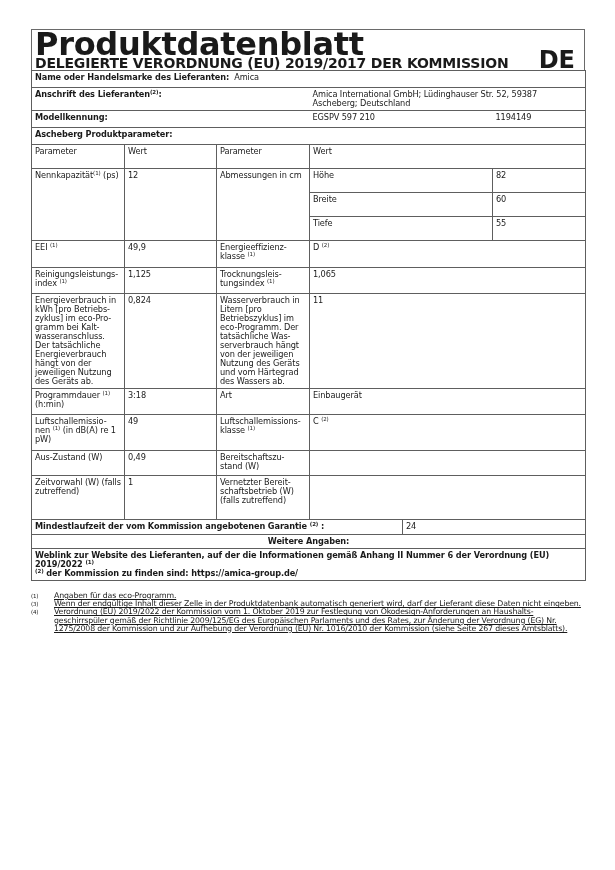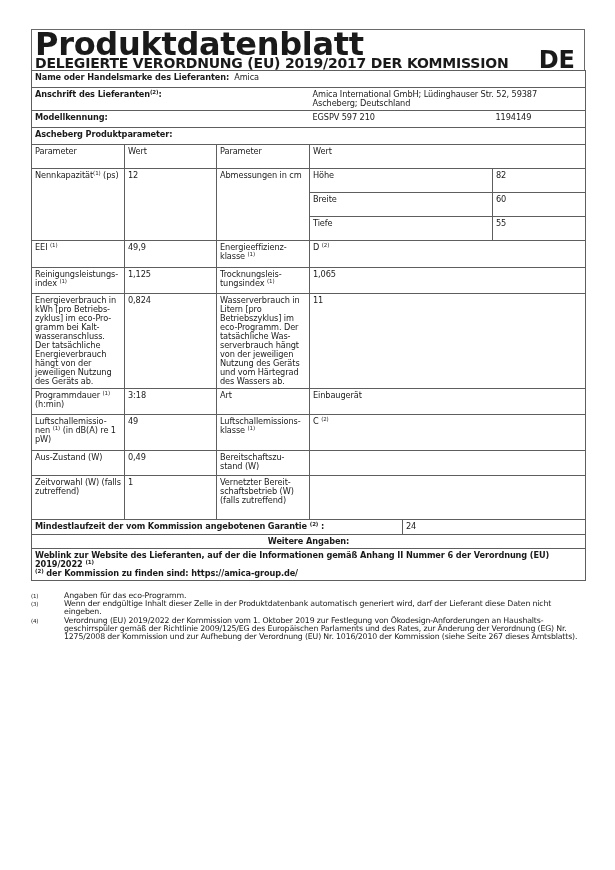--- a/index.html
+++ b/index.html
@@ -23,21 +23,21 @@
   .r-energy td { height: 90px; }
   .r-prog td { height: 21px; }
   .r-luft td { height: 31px; }
   .r-aus td { height: 20px; }
   .r-zeit td { height: 39px; }
   .r-gar td { height: 10px; }
   .r-weit td { height: 9px; text-align: center; }
   .r-web td { height: 27px; }
 
   .footnotes { position: absolute; left: 31px; top: 592px; width: 555px; font-size: 7.8px; line-height: 8.2px; letter-spacing: -0.15px; }
-  .fn { position: relative; padding-left: 33px; margin-bottom: 0px; }
+  .fn { position: relative; padding-left: 23px; margin-bottom: 0px; text-decoration: underline; }
   .fn .num { position: absolute; left: 0; top: 0; font-size: 5.5px; }
 </style>
 </head>
 <body>
 
 <div class="sheet">
   <div class="head">
     <div class="title">Produktdatenblatt</div>
     <div class="lang">DE</div>
     <div class="subtitle">DELEGIERTE VERORDNUNG (EU) 2019/2017 DER KOMMISSION</div>

